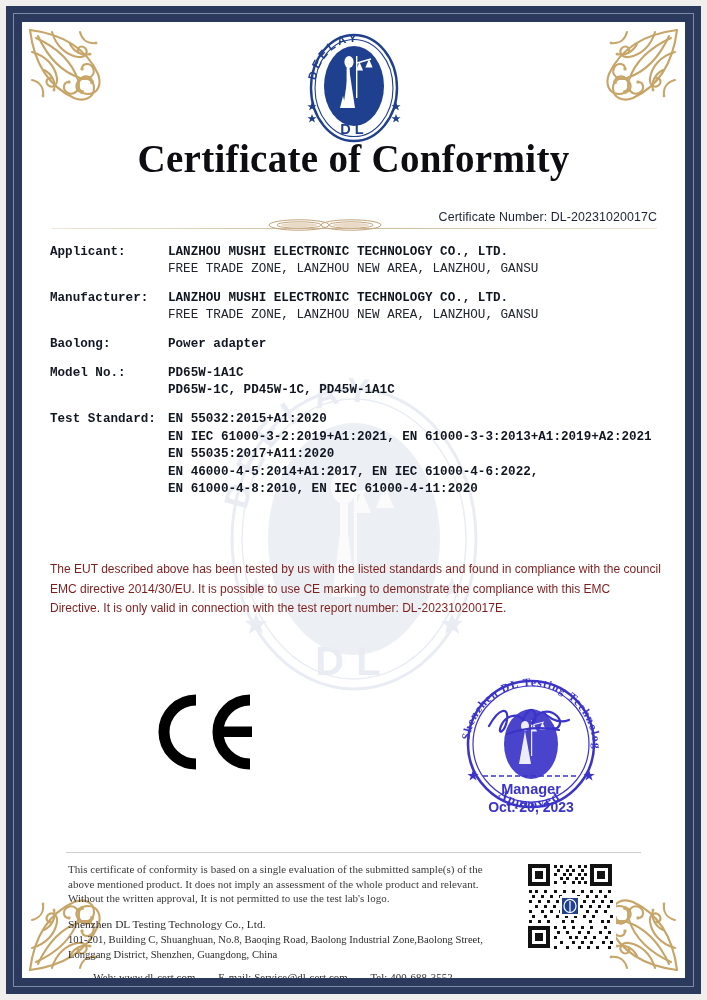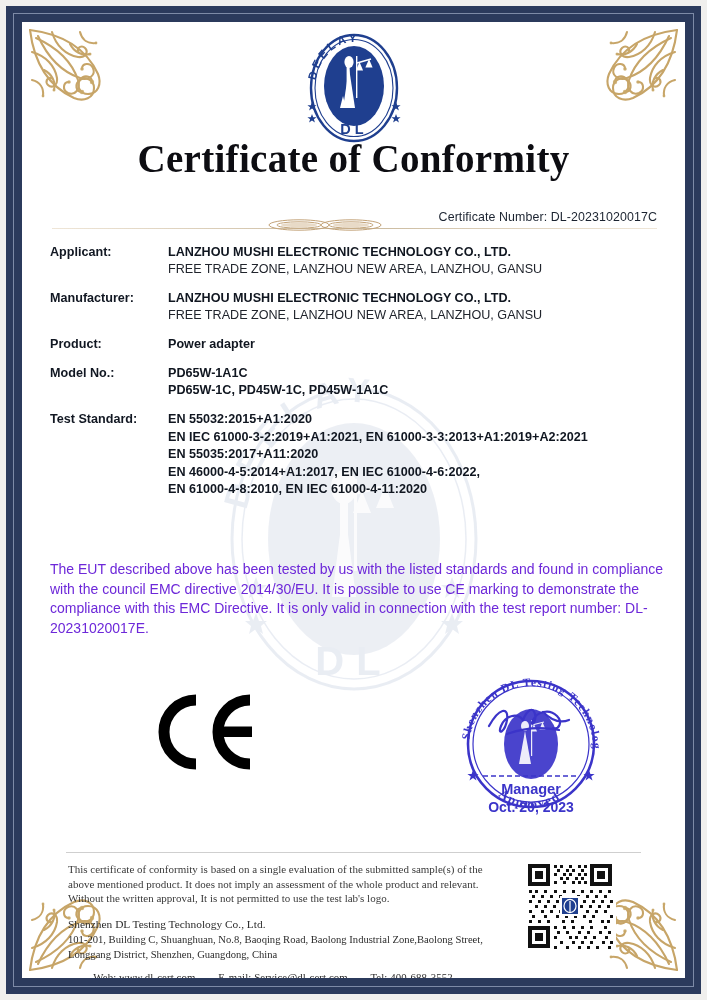--- a/index.html
+++ b/index.html
@@ -55,35 +55,35 @@
   }
   .certno-orn{
     position:absolute;left:214px;top:9px;width:118px;height:16px;
   }
   .certno-text{
     position:absolute;right:0;top:2px;
     font-size:12.4px;color:#1b2330;font-weight:500;
     letter-spacing:.1px;
   }
   
-  .fields{position:absolute;left:28px;right:20px;top:222px;}
+  .fields{position:absolute;left:28px;right:20px;top:222px;font-family:Liberation Mono, monospace;}
   .row{display:flex;margin-bottom:12px;}
   .lbl{
     width:118px;flex:0 0 118px;
     font-size:12.6px;font-weight:bold;color:#111722;
     padding-top:1px;
   }
   .val{flex:1;}
   .v-bold{font-size:12.6px;font-weight:bold;color:#101620;line-height:17px;}
   .v-reg{font-size:12.6px;font-weight:400;color:#20242c;line-height:17px;}
   .std .v-bold{line-height:17.6px;}
   
   .statement{
     position:absolute;left:28px;right:22px;top:538px;
-    font-size:14px;line-height:19.5px;color:#6d28d9;
+    font-size:12px;line-height:19.5px;color:#7f1d1d;
   }
   
   .ce{position:absolute;left:130px;top:672px;}
   
   .stamp{position:absolute;left:425px;top:640px;width:170px;height:160px;}
   
   .foot-rule{
     position:absolute;left:44px;right:44px;top:830px;height:1px;background:#cfcfcf;
   }
   .foot{
@@ -313,21 +313,21 @@
 
       <div class="row">
         <div class="lbl">Manufacturer:</div>
         <div class="val">
           <div class="v-bold">LANZHOU MUSHI ELECTRONIC TECHNOLOGY CO., LTD.</div>
           <div class="v-reg">FREE TRADE ZONE, LANZHOU NEW AREA, LANZHOU, GANSU</div>
         </div>
       </div>
 
       <div class="row">
-        <div class="lbl">Product:</div>
+        <div class="lbl">Baolong:</div>
         <div class="val">
           <div class="v-bold">Power adapter</div>
         </div>
       </div>
 
       <div class="row">
         <div class="lbl">Model No.:</div>
         <div class="val">
           <div class="v-bold">PD65W-1A1C</div>
           <div class="v-bold">PD65W-1C, PD45W-1C, PD45W-1A1C</div>

